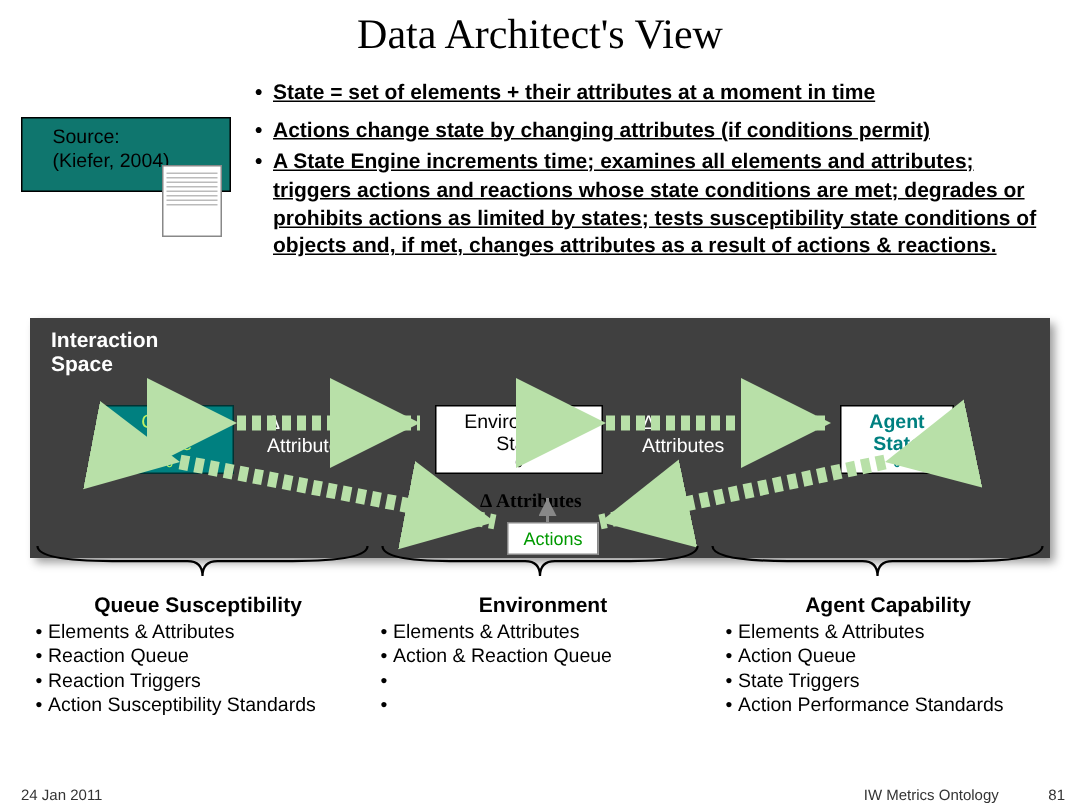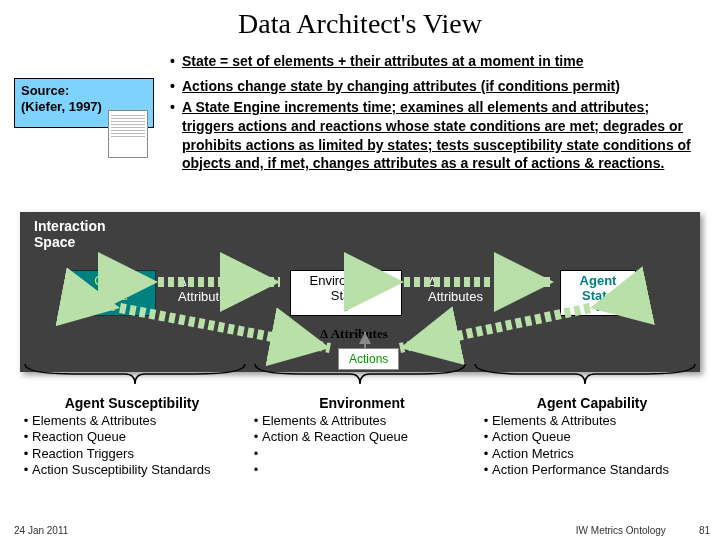--- a/index.html
+++ b/index.html
@@ -34,25 +34,25 @@
   .bullet-row { display: flex; }
   .bullet-dot { width: 12px; flex-shrink: 0; }
   .bullet-text { flex: 1; text-decoration: underline; }
   .source-box {
     position: absolute;
     top: 78px;
     left: 14px;
     width: 140px;
     height: 50px;
     border: 1px solid #000;
-    padding: 4px 6px;
-    font-size: 13px;
-    font-weight: bold;
+    padding: 4px 20px;
+    font-size: 13px;
+    font-weight: normal;
     line-height: 1.2;
-    background: #7dd3fc;
+    background: #0f766e;
   }
   .doc-mini {
     position: absolute;
     top: 110px;
     left: 108px;
     width: 40px;
     height: 48px;
     border: 1px solid #888;
     background: #fff;
     font-size: 3px;
@@ -172,21 +172,21 @@
       <div class="bullet-text">Actions change state by changing attributes (if conditions permit)</div>
     </div>
   <div class="bullet-row b3">
       <div class="bullet-dot">•</div>
       <div class="bullet-text">A State Engine increments time; examines all elements and attributes; triggers actions and reactions whose state conditions are met; degrades or prohibits actions as limited by states; tests susceptibility state conditions of objects and, if met, changes attributes as a result of actions &amp; reactions.</div>
     </div>
 </div>
 
 <div class="source-box">
   <div>Source:</div>
-  <div>(Kiefer, 1997)</div>
+  <div>(Kiefer, 2004)</div>
 </div>
 
 <div class="doc-mini">
   <div class="doc-line"></div>
     <div class="doc-line"></div>
     <div class="doc-line"></div>
   <div class="doc-line"></div>
     <div class="doc-line"></div>
     <div class="doc-line"></div>
   <div class="doc-line"></div>
@@ -244,21 +244,21 @@
   </div>
   <div class="brace" style="left:450px;width:230px">
     <svg viewBox="0 0 230 28" preserveAspectRatio="none">
         <path d="M5 2 Q5 12 55 12 L105 12 Q115 12 115 22 Q115 12 125 12 L175 12 Q225 12 225 2" fill="none" stroke="#000" stroke-width="1.5"></path>
       </svg>
   </div>
 </div>
 
 <div class="bottom-cols">
   <div class="col">
-    <div class="col-title">Agent Susceptibility</div>
+    <div class="col-title">Queue Susceptibility</div>
     <ul>
       <li>
           <span class="dot">•</span>
           <span>Elements &amp; Attributes</span>
         </li>
       <li>
           <span class="dot">•</span>
           <span>Reaction Queue</span>
         </li>
       <li>
@@ -296,21 +296,21 @@
       <li>
           <span class="dot">•</span>
           <span>Elements &amp; Attributes</span>
         </li>
       <li>
           <span class="dot">•</span>
           <span>Action Queue</span>
         </li>
       <li>
           <span class="dot">•</span>
-          <span>Action Metrics</span>
+          <span>State Triggers</span>
         </li>
       <li>
           <span class="dot">•</span>
           <span>Action Performance Standards</span>
         </li>
     </ul>
   </div>
 </div>
 
 <div class="footer">

